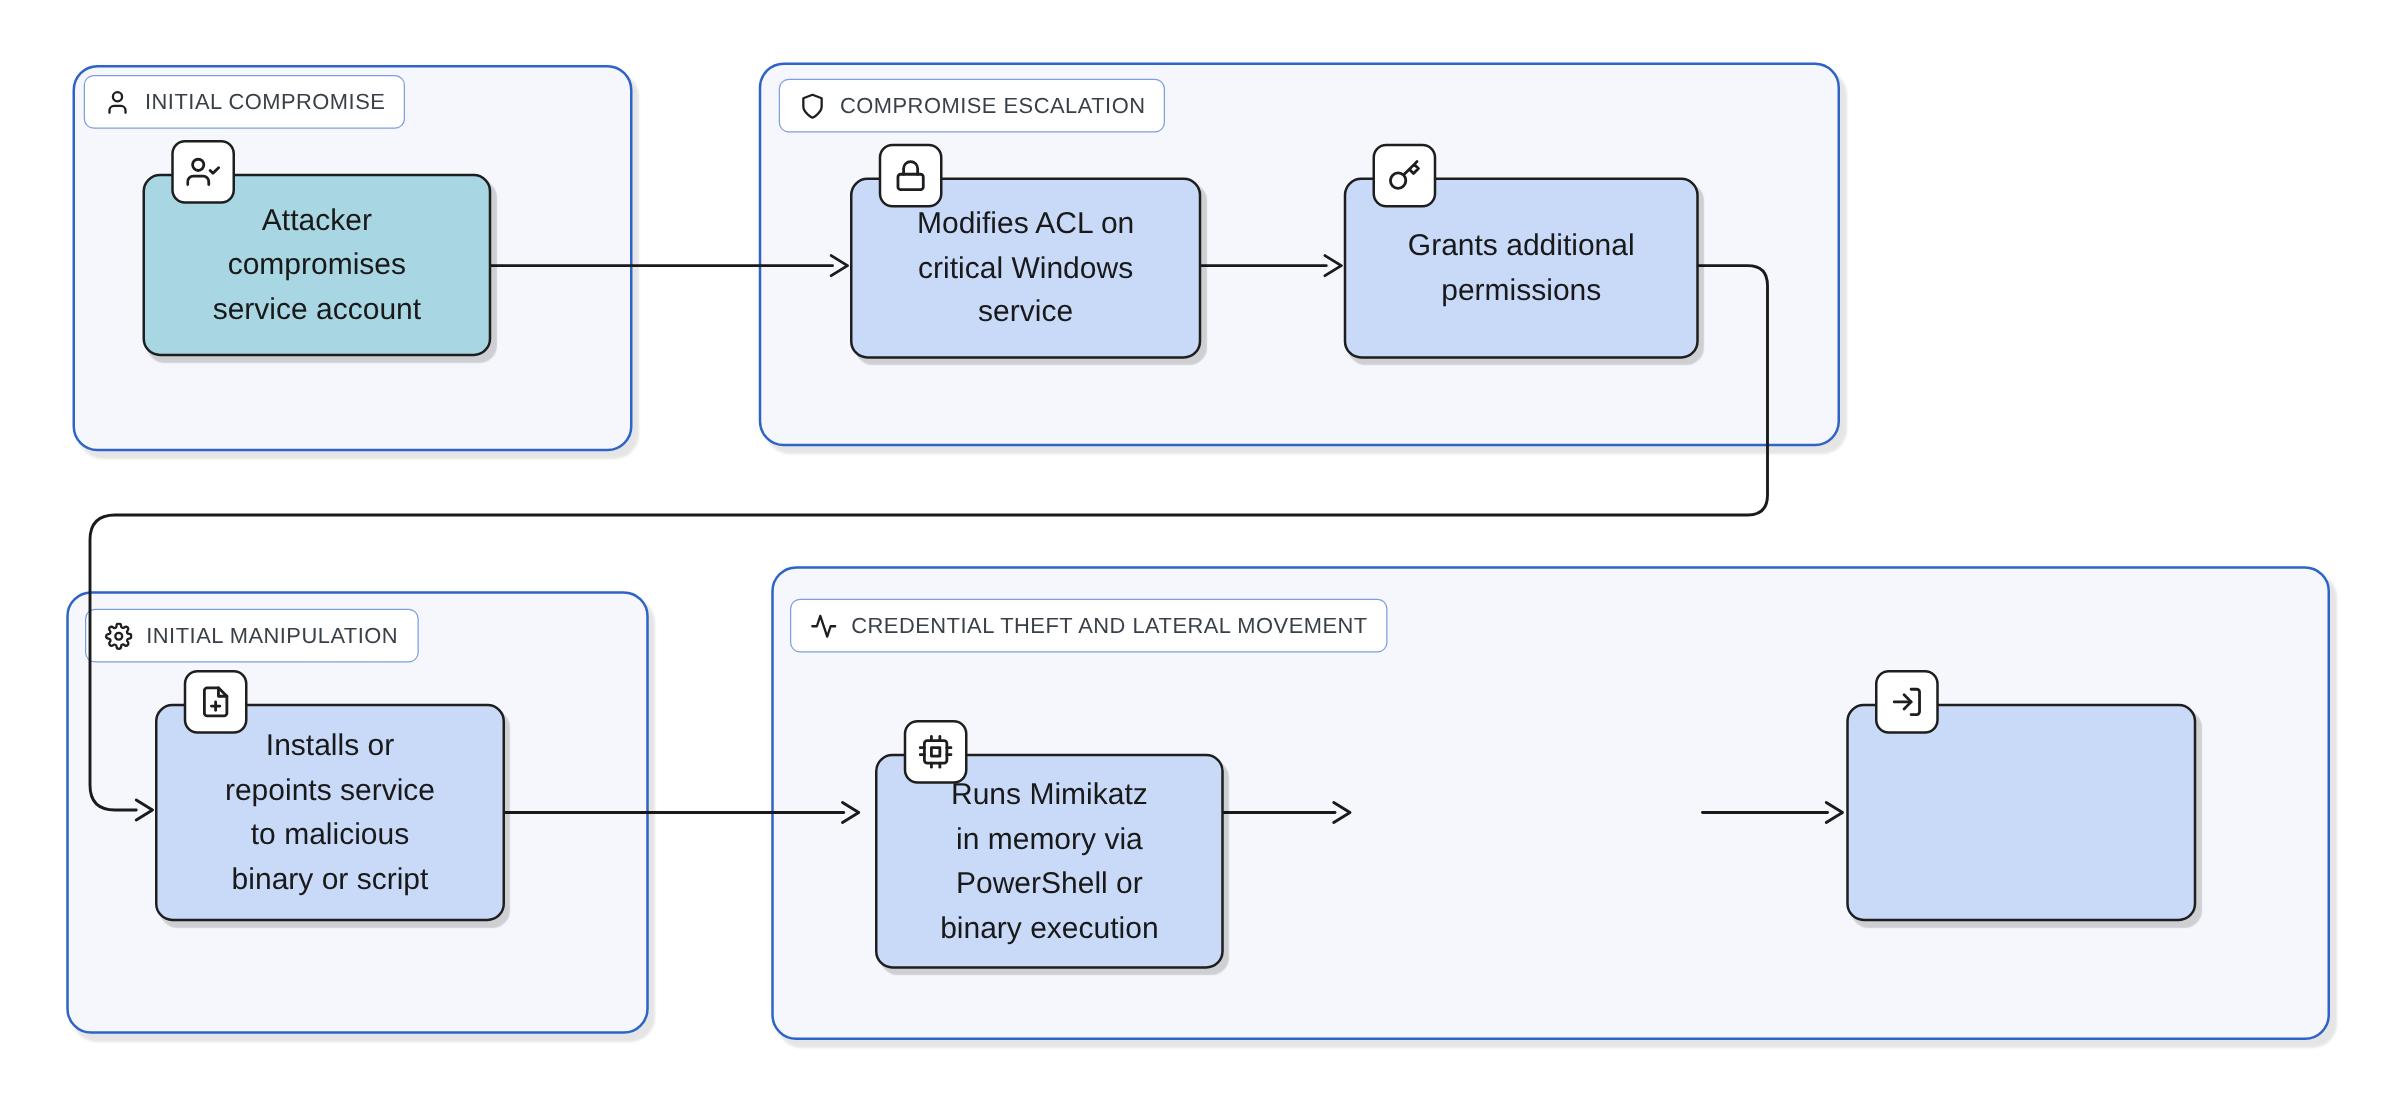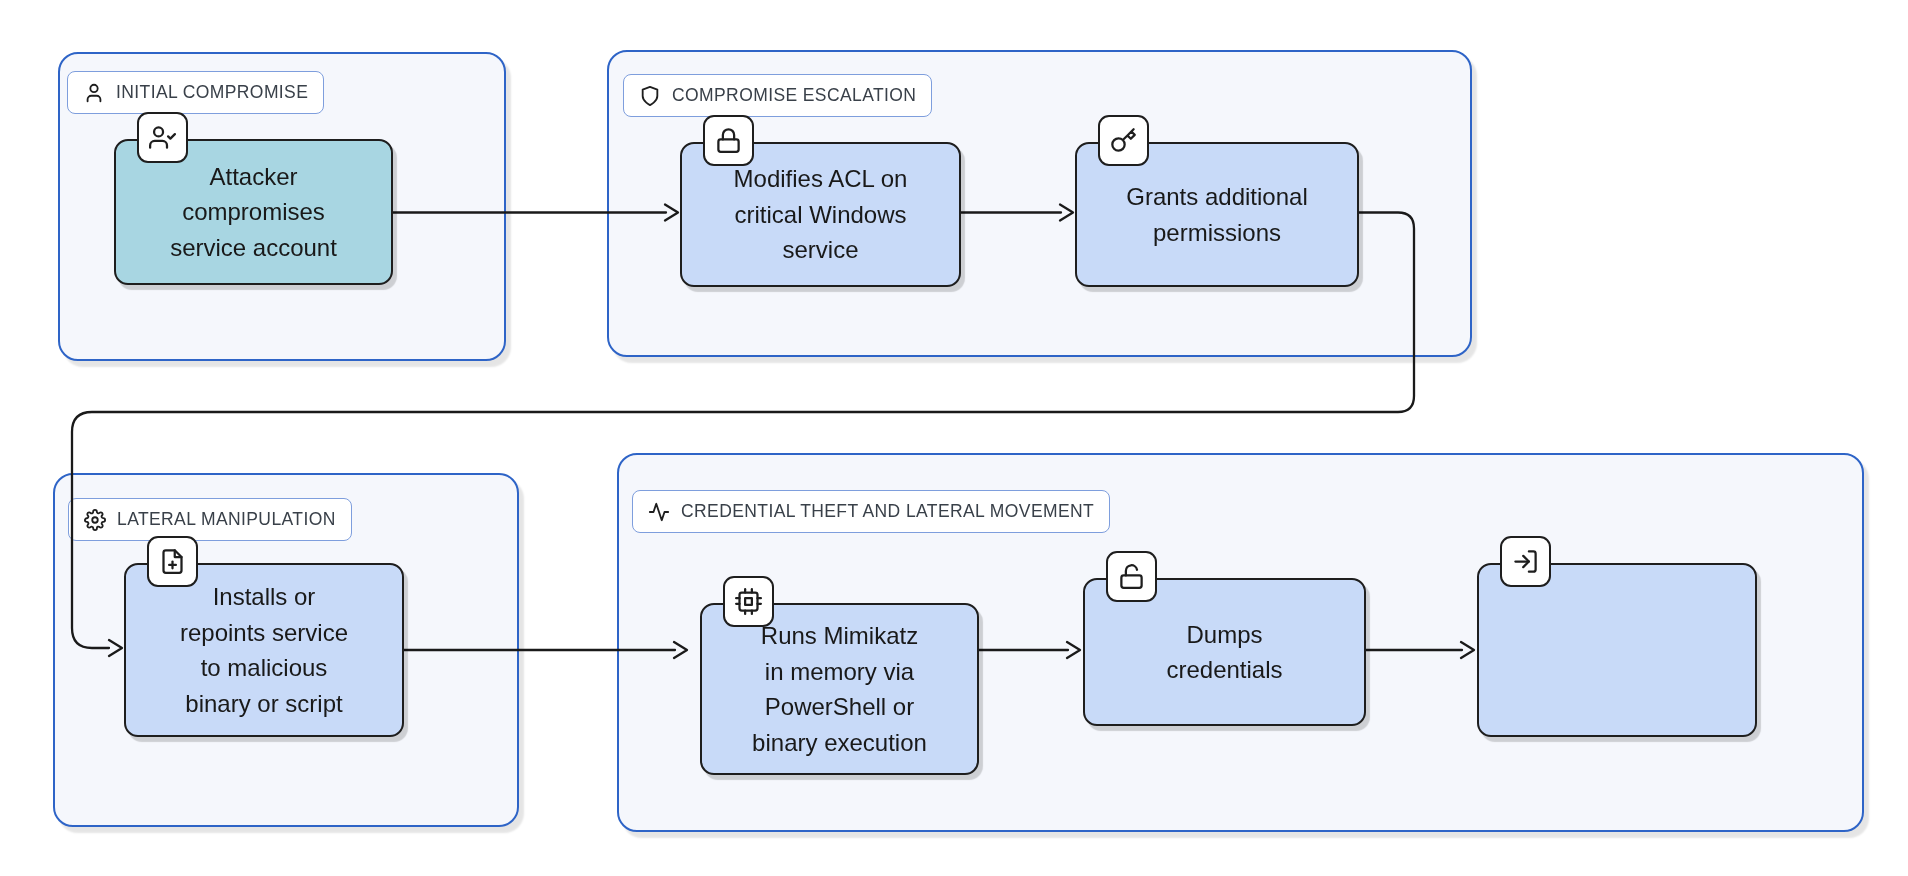--- a/index.html
+++ b/index.html
@@ -11,21 +11,21 @@
   .edges path { stroke:#1a1a1a; stroke-width:2.3; fill:none; stroke-linecap:round; stroke-linejoin:round; }
 
   .group {
     position:absolute; background:#f5f7fc; border:2.5px solid #2e64c7;
     border-radius:20px; box-shadow:5px 6px 2px rgba(0,0,0,0.10); z-index:1;
   }
   .group-label {
     position:absolute; display:inline-flex; align-items:center; gap:11px;
     background:#ffffff; border:1.5px solid #7e9edd; border-radius:8px;
     padding:0 15px; height:41px; font-size:17.5px; letter-spacing:0.4px;
-    color:#394049; font-weight:500; white-space:nowrap;margin-top:11px;
+    color:#394049; font-weight:500; white-space:nowrap;
   }
   .group-label svg { stroke:#1e1e1e; }
 
   .node {
     position:absolute; border:2.5px solid #1e1e1e; border-radius:14px;
     box-shadow:4px 5px 1px rgba(0,0,0,0.16);
     display:flex; align-items:center; justify-content:center; text-align:center;
     font-size:24px; line-height:35.5px; color:#191919; z-index:3;
   }
   .node-blue { background:#c8daf8; }
@@ -62,21 +62,21 @@
       <span>COMPROMISE ESCALATION</span>
     </div>
   </section>
 
   <section class="group" style="left:53px; top:473px; width:462px; height:350px;">
     <div class="group-label" style="left:13px; top:12px;">
       <svg width="22" height="22" viewBox="0 0 24 24" fill="none" stroke-width="2" stroke-linecap="round" stroke-linejoin="round">
           <circle cx="12" cy="12" r="3"></circle>
           <path d="M19.4 15a1.65 1.65 0 0 0 .33 1.82l.06.06a2 2 0 0 1 0 2.83 2 2 0 0 1-2.83 0l-.06-.06a1.65 1.65 0 0 0-1.82-.33 1.65 1.65 0 0 0-1 1.51V21a2 2 0 0 1-2 2 2 2 0 0 1-2-2v-.09A1.65 1.65 0 0 0 9 19.4a1.65 1.65 0 0 0-1.82.33l-.06.06a2 2 0 0 1-2.83 0 2 2 0 0 1 0-2.83l.06-.06a1.65 1.65 0 0 0 .33-1.82 1.65 1.65 0 0 0-1.51-1H3a2 2 0 0 1-2-2 2 2 0 0 1 2-2h.09A1.65 1.65 0 0 0 4.6 9a1.65 1.65 0 0 0-.33-1.82l-.06-.06a2 2 0 0 1 0-2.83 2 2 0 0 1 2.83 0l.06.06a1.65 1.65 0 0 0 1.82.33H9a1.65 1.65 0 0 0 1-1.51V3a2 2 0 0 1 2-2 2 2 0 0 1 2 2v.09a1.65 1.65 0 0 0 1 1.51 1.65 1.65 0 0 0 1.82-.33l.06-.06a2 2 0 0 1 2.83 0 2 2 0 0 1 0 2.83l-.06.06a1.65 1.65 0 0 0-.33 1.82V9a1.65 1.65 0 0 0 1.51 1H21a2 2 0 0 1 2 2 2 2 0 0 1-2 2h-.09a1.65 1.65 0 0 0-1.51 1z"></path>
         </svg>
-      <span>LATERAL MANIPULATION</span>
+      <span>INITIAL MANIPULATION</span>
     </div>
   </section>
 
   <section class="group" style="left:617px; top:453px; width:1243px; height:375px;">
     <div class="group-label" style="left:13px; top:24px;">
       <svg width="22" height="22" viewBox="0 0 24 24" fill="none" stroke-width="2" stroke-linecap="round" stroke-linejoin="round">
           <polyline points="22 12 18 12 15 21 9 3 6 12 2 12"></polyline>
         </svg>
       <span>CREDENTIAL THEFT AND LATERAL MOVEMENT</span>
     </div>
@@ -161,30 +161,20 @@
           <line x1="1" y1="9" x2="4" y2="9"></line>
           <line x1="1" y1="14" x2="4" y2="14"></line>
         </svg>
     </div>
     <div class="ntext">Runs Mimikatz
 in memory via
 PowerShell or
 binary execution</div>
   </div>
 
-  <div class="node node-blue" style="left:1083px; top:578px; width:279px; height:144px;">
-    <div class="badge">
-      <svg width="27" height="27" viewBox="0 0 24 24" fill="none" stroke-width="2" stroke-linecap="round" stroke-linejoin="round">
-          <rect x="3" y="11" width="18" height="11" rx="2"></rect>
-          <path d="M7 11V7a5 5 0 0 1 9.9-1"></path>
-        </svg>
-    </div>
-    <div class="ntext">Dumps
-credentials</div>
-  </div>
 
   <div class="node node-blue" style="left:1477px; top:563px; width:276px; height:170px;">
     <div class="badge">
       <svg width="27" height="27" viewBox="0 0 24 24" fill="none" stroke-width="2" stroke-linecap="round" stroke-linejoin="round">
           <path d="M15 3h4a2 2 0 0 1 2 2v14a2 2 0 0 1-2 2h-4"></path>
           <polyline points="10 17 15 12 10 7"></polyline>
           <line x1="15" y1="12" x2="3" y2="12"></line>
         </svg>
     </div>
   </div>

